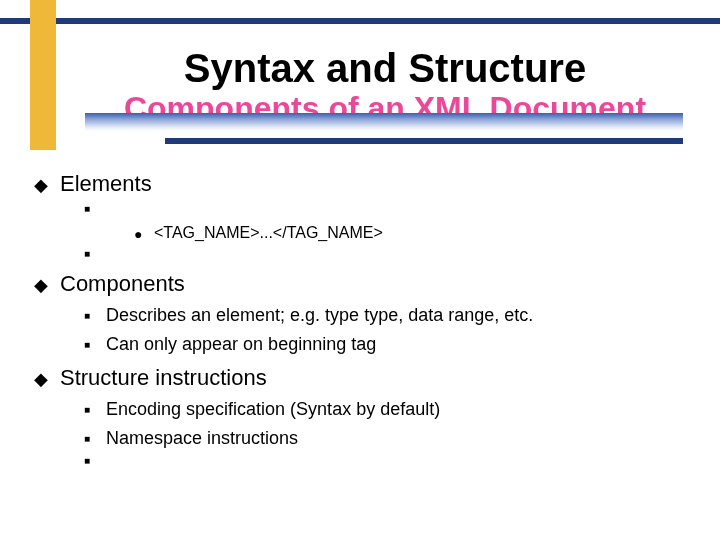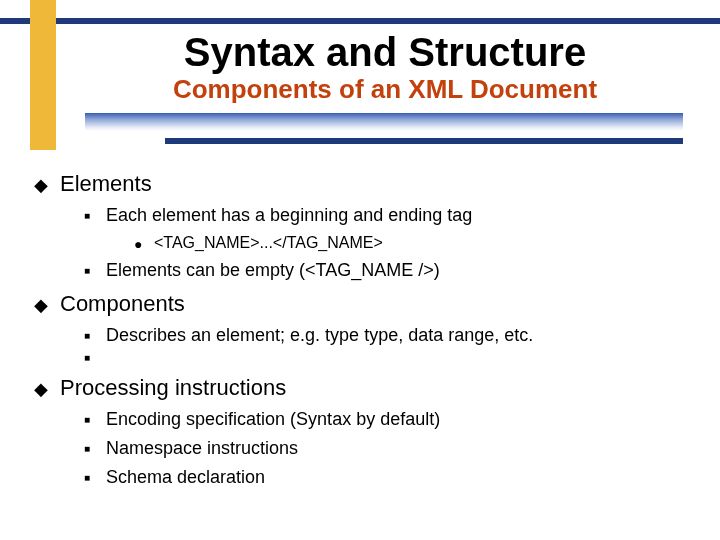--- a/index.html
+++ b/index.html
@@ -22,35 +22,35 @@
   .left-bar {
     position: absolute;
     top: 0;
     left: 30px;
     width: 26px;
     height: 150px;
     background: #f0b838;
   }
   .title-wrap {
     position: absolute;
-    top: 32px;
+    top: 48px;
     left: 85px;
     width: 600px;
     text-align: center;
   }
   .title {
     font-size: 40px;
     font-weight: bold;
     color: #000;
     line-height: 1.0;
   }
   .subtitle {
-    font-size: 26px;
+    font-size: 32px;
     font-weight: bold;
-    color: #c2410c;
+    color: #ec4899;
     margin-top: 2px;
   }
   .gradient-bar {
     position: absolute;
     top: 113px;
     left: 85px;
     width: 598px;
     height: 18px;
     background: linear-gradient(to bottom, #3a5eb0 0%, #8ea5d8 35%, #e6ecf8 80%, #fff 100%);
   }
@@ -125,55 +125,51 @@
 <div class="under-bar"></div>
 
 <div class="content">
 
   <div class="l1">
     <span class="bullet">◆</span>
     <span>Elements</span>
   </div>
   <div class="l2">
     <span class="bullet">■</span>
-    <span>Each element has a beginning and ending tag</span>
   </div>
   <div class="l3">
     <span class="bullet">●</span>
     <span class="mono">&lt;TAG_NAME&gt;...&lt;/TAG_NAME&gt;</span>
   </div>
   <div class="l2">
     <span class="bullet">■</span>
-    <span>
-      <span>Elements can be empty (</span><span class="mono">&lt;TAG_NAME /&gt;</span><span>)</span>
-    </span>
   </div>
 
   <div class="l1" style="margin-top:10px;">
     <span class="bullet">◆</span>
     <span>Components</span>
   </div>
   <div class="l2">
     <span class="bullet">■</span>
     <span>Describes an element; e.g. type type, data range, etc.</span>
   </div>
   <div class="l2">
     <span class="bullet">■</span>
+    <span>Can only appear on beginning tag</span>
   </div>
 
   <div class="l1" style="margin-top:10px;">
     <span class="bullet">◆</span>
-    <span>Processing instructions</span>
+    <span>Structure instructions</span>
   </div>
   <div class="l2">
     <span class="bullet">■</span>
     <span>Encoding specification (Syntax by default)</span>
   </div>
   <div class="l2">
     <span class="bullet">■</span>
     <span>Namespace instructions</span>
   </div>
   <div class="l2">
     <span class="bullet">■</span>
-    <span>Schema declaration</span>
   </div>
 
 </div>
 
 </body></html>

